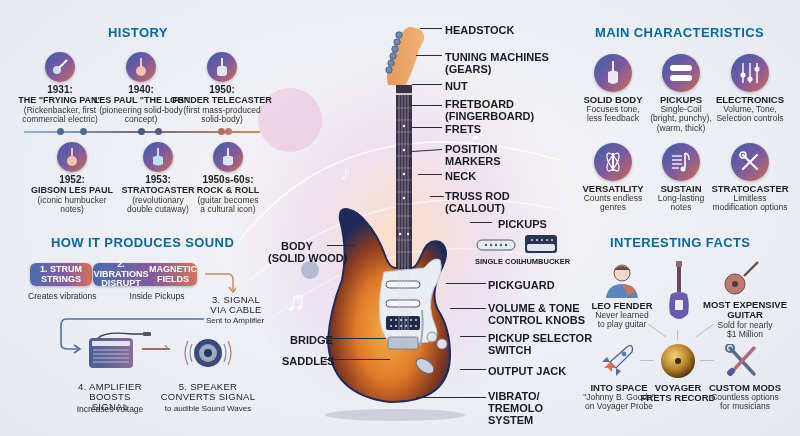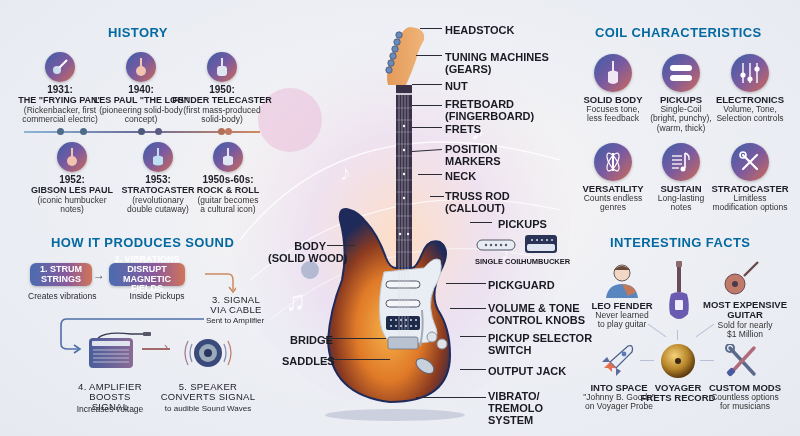--- a/index.html
+++ b/index.html
@@ -129,21 +129,21 @@
 
 <div class="abs sec-title" style="left:51px;top:235px">HOW IT PRODUCES SOUND</div>
 
 <div class="abs box" style="left:30px;top:263px;width:62px;height:23px;flex-direction:column">
   <div>1. STRUM</div>
     <div>STRINGS</div>
 </div>
 <div class="abs cap" style="left:28px;top:291px;width:66px">Creates vibrations</div>
 <div class="abs" style="left:93px;top:268px;font-size:12px;color:#556">→</div>
 
-<div class="abs box" style="left:109px;top:263px;width:76px;height:23px;flex-direction:column">
+<div class="abs box" style="left:93px;top:263px;width:104px;height:23px;flex-direction:row">
   <div>2. VIBRATIONS DISRUPT</div>
     <div>MAGNETIC FIELDS</div>
 </div>
 <div class="abs cap" style="left:109px;top:291px;width:96px">Inside Pickups</div>
 
 <svg class="abs" style="left:204px;top:268px" width="32" height="26">
     <path d="M1 6 H24 Q29 6 29 12 V22" stroke="#c98a60" stroke-width="1.5" fill="none"></path>
     <path d="M25 19 L29 24 L33 19" stroke="#c98a60" stroke-width="1.5" fill="none"></path>
   </svg>
 
@@ -372,33 +372,33 @@
 <div class="abs lline" style="left:460px;top:369px;width:26px"></div>
 <div class="abs lbl" style="left:488px;top:365px">OUTPUT JACK</div>
 
 <div class="abs lline" style="left:416px;top:397px;width:70px"></div>
 <div class="abs lbl" style="left:488px;top:390px">
   <div>VIBRATO/</div>
     <div>TREMOLO</div>
     <div>SYSTEM</div>
 </div>
 
-<div class="abs lbl" style="left:268px;top:240px;text-align:right;width:58px">
+<div class="abs lbl" style="left:268px;top:240px;text-align:center;width:58px">
   <div>BODY</div>
     <div>(SOLID WOOD)</div>
 </div>
 <div class="abs lline" style="left:327px;top:245px;width:28px"></div>
 
 <div class="abs lbl" style="left:290px;top:334px">BRIDGE</div>
 <div class="abs lline" style="left:324px;top:338px;width:62px"></div>
 
 <div class="abs lbl" style="left:282px;top:355px">SADDLES</div>
 <div class="abs lline" style="left:324px;top:359px;width:66px"></div>
 
-<div class="abs sec-title" style="left:595px;top:25px">COIL CHARACTERISTICS</div>
+<div class="abs sec-title" style="left:595px;top:25px">MAIN CHARACTERISTICS</div>
 
 <div class="abs item ch" style="left:578px;top:54px;width:70px">
   <div class="circ" style="width:38px;height:38px;margin:0 auto 3px">
       <svg width="18" height="26" viewBox="0 0 18 26">
         <rect x="8" y="1" width="2" height="10" fill="#f0e6f4"></rect>
         <path d="M4 12 Q9 9 14 12 L14 22 Q9 26 4 22Z" fill="#f0e6f4"></path>
       </svg>
     </div>
   <div class="tt">SOLID BODY</div>
   <div class="ds">Focuses tone,</div>

